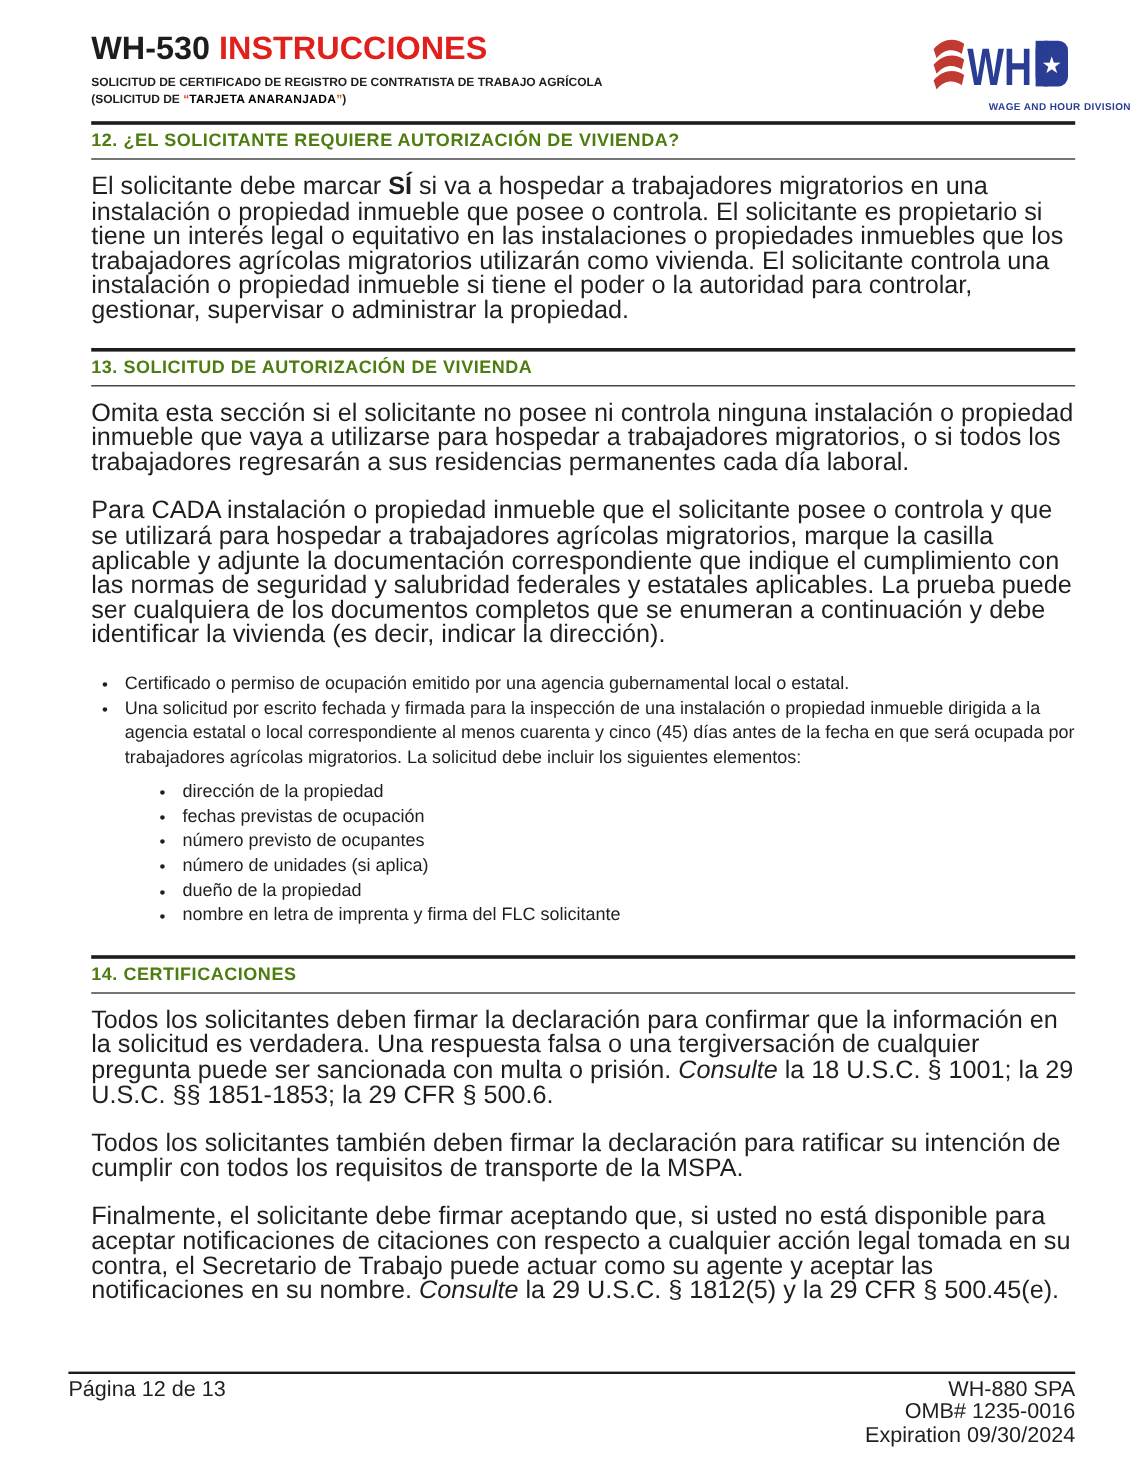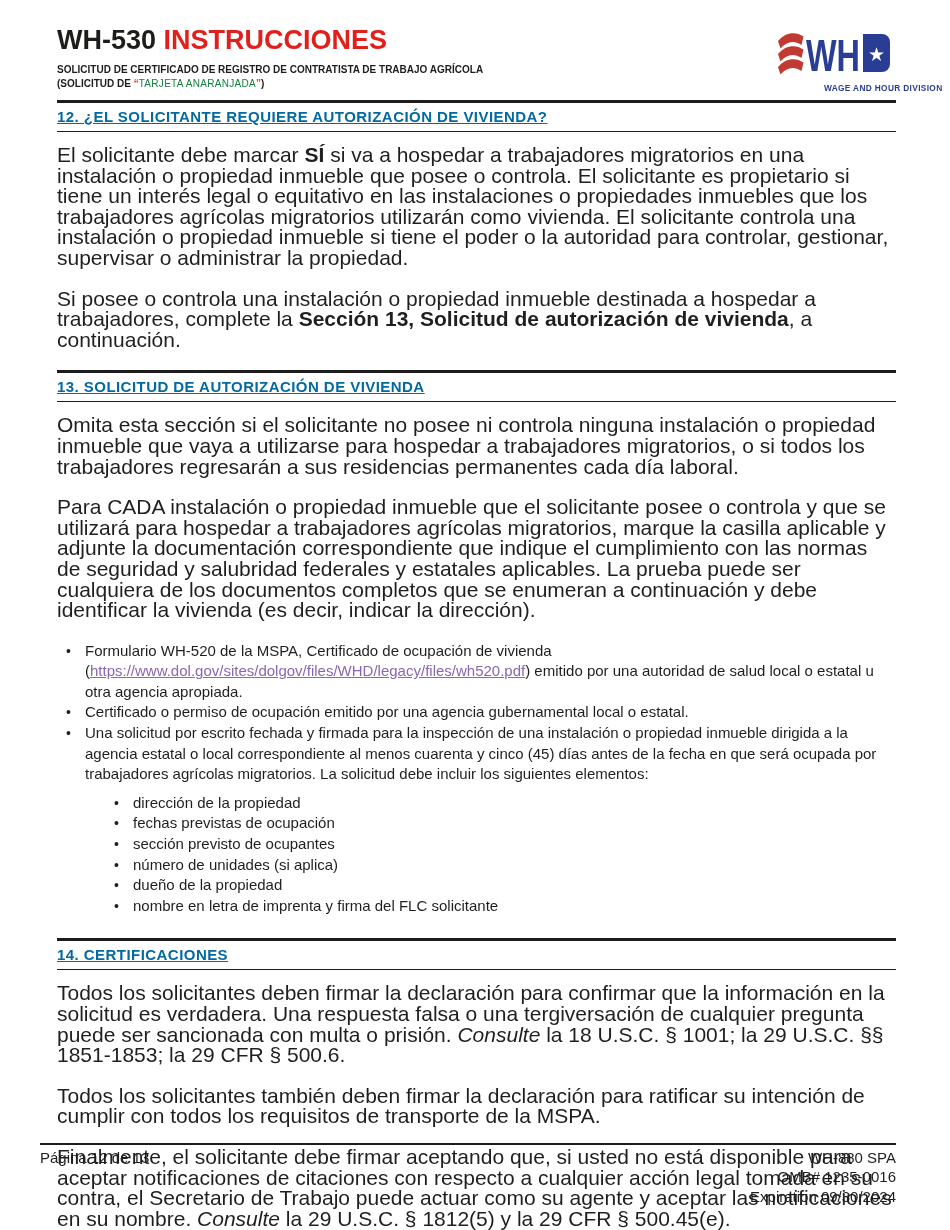--- a/index.html
+++ b/index.html
@@ -1,61 +1,61 @@
 <!DOCTYPE html>
 <html><head>
 <meta charset="utf-8">
 <style>
   html,body { margin:0; padding:0; background:#ffffff; }
   .page {
     position:relative;
     width:950px; height:1230px;
     box-sizing:border-box;
     background:#ffffff;
-    padding:26px 54px 0 57px;
+    padding:26px 54px 0 76px;
     font-family:"Liberation Sans","DejaVu Sans",sans-serif;
     color:#1f1f1f;
     overflow:hidden;
   }
   
   .doc-header { display:flex; justify-content:space-between; align-items:flex-start; }
   .title-block { flex:1 1 auto; }
   h1.doc-title { margin:0 0 7px 0; font-size:27px; font-weight:bold; letter-spacing:0; line-height:1.1; }
   .t-black { color:#1d1d1b; }
   .t-red   { color:#e0201c; }
   .subtitle { font-size:10px; font-weight:bold; line-height:1.45; color:#1d1d1b; }
   .q-red  { color:#e0431c; font-weight:bold; }
-  .orange { color:#15803d; font-weight:normal; letter-spacing:.3px; }
+  .orange { color:#000000; font-weight:bold; letter-spacing:.3px; }
   .logo-wrap { flex:0 0 auto; width:120px; margin-top:2px; text-align:left; }
   .logo-caption { font-size:8.3px; color:#2a3d94; letter-spacing:.35px; margin-top:1px; white-space:nowrap; font-weight:bold;margin-left:48px; }
   
   main { display:block; margin-top:7px; }
   h2.sec-heading {
     margin:0 0 13px 0;
     padding:5px 0 6px 0;
     border-top:3px solid #1c1c1c;
     border-bottom:1.6px solid #1c1c1c;
     font-size:15px; font-weight:600; letter-spacing:.45px;
-    color:#0369a1; text-transform:none;text-decoration:underline;
+    color:#4d7c0f; text-transform:none;
   }
   p.body-p { margin:0 0 20px 0; font-size:21px; line-height:20.6px; }
   ul.blist { list-style:none; margin:0 0 8px 0; padding:0 0 0 28px; }
   ul.blist li { position:relative; font-size:15px; line-height:20.6px; }
   ul.blist li::before { content:"•"; position:absolute; left:-19px; top:0; font-size:14px; }
   ul.blist.sub { margin:8px 0 22px 48px; }
   .b { font-weight:bold; }
   .i { font-style:italic; }
   a.doclink { color:#8a66b3; text-decoration:underline; cursor:pointer; }
   
   .doc-footer {
-    position:absolute; left:40px; right:54px; bottom:24px;
+    position:absolute; left:57px; right:54px; bottom:24px;
     border-top:2px solid #1c1c1c;
     padding-top:3px;
     display:flex; justify-content:space-between; align-items:flex-start;
-    font-size:15px; line-height:19.5px;
+    font-size:18px; line-height:19.5px;
   }
   .footer-right { text-align:right; }
 </style>
 </head>
 <body>
 
 <div class="page">
 
   <header class="doc-header">
     <div class="title-block">
@@ -77,35 +77,33 @@
         <text x="100.5" y="32.5" text-anchor="middle" font-size="19" fill="#ffffff">★</text>
       </svg>
       <div class="logo-caption">WAGE AND HOUR DIVISION</div>
     </div>
   </header>
 
   <main id="sections">
       <section>
         <h2 class="sec-heading">12. ¿EL SOLICITANTE REQUIERE AUTORIZACIÓN DE VIVIENDA?</h2>
         <p class="body-p"><span>El solicitante debe marcar </span><span class="b">SÍ</span><span> si va a hospedar a trabajadores migratorios en una instalación o propiedad inmueble que posee o controla. El solicitante es propietario si tiene un interés legal o equitativo en las instalaciones o propiedades inmuebles que los trabajadores agrícolas migratorios utilizarán como vivienda. El solicitante controla una instalación o propiedad inmueble si tiene el poder o la autoridad para controlar, gestionar, supervisar o administrar la propiedad.</span></p>
-        <p class="body-p"><span>Si posee o controla una instalación o propiedad inmueble destinada a hospedar a trabajadores, complete la </span><span class="b">Sección 13, Solicitud de autorización de vivienda</span><span>, a continuación.</span></p>
       </section>
       <section>
         <h2 class="sec-heading">13. SOLICITUD DE AUTORIZACIÓN DE VIVIENDA</h2>
         <p class="body-p"><span>Omita esta sección si el solicitante no posee ni controla ninguna instalación o propiedad inmueble que vaya a utilizarse para hospedar a trabajadores migratorios, o si todos los trabajadores regresarán a sus residencias permanentes cada día laboral.</span></p>
         <p class="body-p"><span>Para CADA instalación o propiedad inmueble que el solicitante posee o controla y que se utilizará para hospedar a trabajadores agrícolas migratorios, marque la casilla aplicable y adjunte la documentación correspondiente que indique el cumplimiento con las normas de seguridad y salubridad federales y estatales aplicables. La prueba puede ser cualquiera de los documentos completos que se enumeran a continuación y debe identificar la vivienda (es decir, indicar la dirección).</span></p>
         <ul class="blist">
-          <li><span>Formulario WH-520 de la MSPA, Certificado de ocupación de vivienda (</span><a href="#" class="doclink">https://www.dol.gov/sites/dolgov/files/WHD/legacy/files/wh520.pdf</a><span>) emitido por una autoridad de salud local o estatal u otra agencia apropiada.</span></li>
           <li><span>Certificado o permiso de ocupación emitido por una agencia gubernamental local o estatal.</span></li>
           <li><span>Una solicitud por escrito fechada y firmada para la inspección de una instalación o propiedad inmueble dirigida a la agencia estatal o local correspondiente al menos cuarenta y cinco (45) días antes de la fecha en que será ocupada por trabajadores agrícolas migratorios. La solicitud debe incluir los siguientes elementos:</span></li>
         </ul>
         <ul class="blist sub">
           <li><span>dirección de la propiedad</span></li>
           <li><span>fechas previstas de ocupación</span></li>
-          <li><span>sección previsto de ocupantes</span></li>
+          <li><span>número previsto de ocupantes</span></li>
           <li><span>número de unidades (si aplica)</span></li>
           <li><span>dueño de la propiedad</span></li>
           <li><span>nombre en letra de imprenta y firma del FLC solicitante</span></li>
         </ul>
       </section>
       <section>
         <h2 class="sec-heading">14. CERTIFICACIONES</h2>
         <p class="body-p"><span>Todos los solicitantes deben firmar la declaración para confirmar que la información en la solicitud es verdadera. Una respuesta falsa o una tergiversación de cualquier pregunta puede ser sancionada con multa o prisión. </span><span class="i">Consulte</span><span> la 18 U.S.C. § 1001; la 29 U.S.C. §§ 1851-1853; la 29 CFR § 500.6.</span></p>
         <p class="body-p"><span>Todos los solicitantes también deben firmar la declaración para ratificar su intención de cumplir con todos los requisitos de transporte de la MSPA.</span></p>
         <p class="body-p"><span>Finalmente, el solicitante debe firmar aceptando que, si usted no está disponible para aceptar notificaciones de citaciones con respecto a cualquier acción legal tomada en su contra, el Secretario de Trabajo puede actuar como su agente y aceptar las notificaciones en su nombre. </span><span class="i">Consulte</span><span> la 29 U.S.C. § 1812(5) y la 29 CFR § 500.45(e).</span></p>

